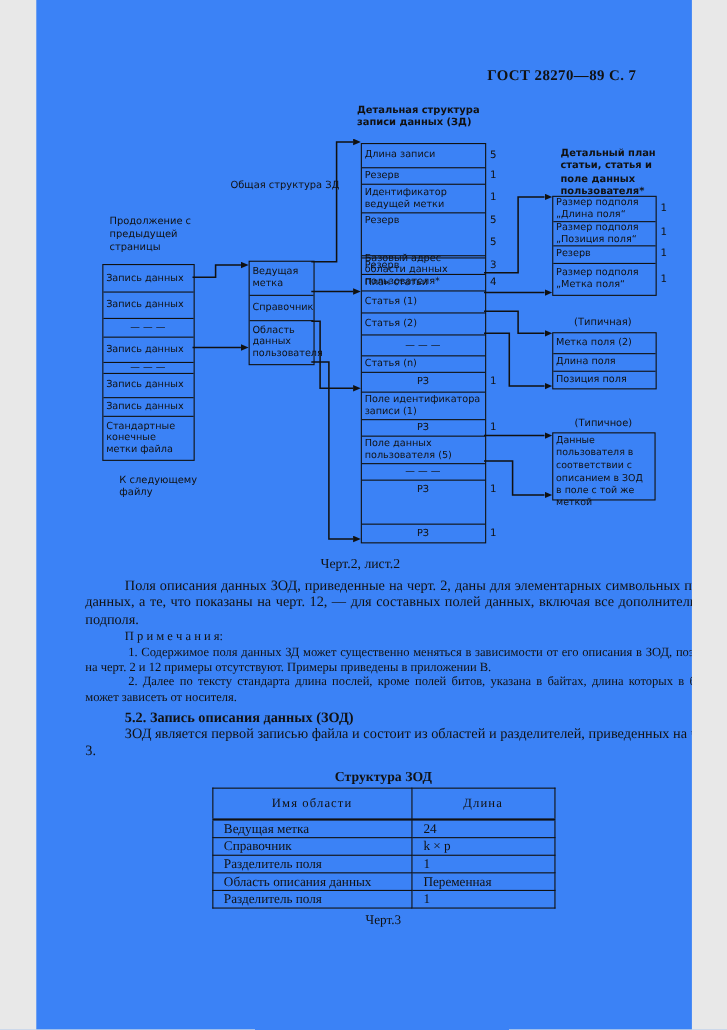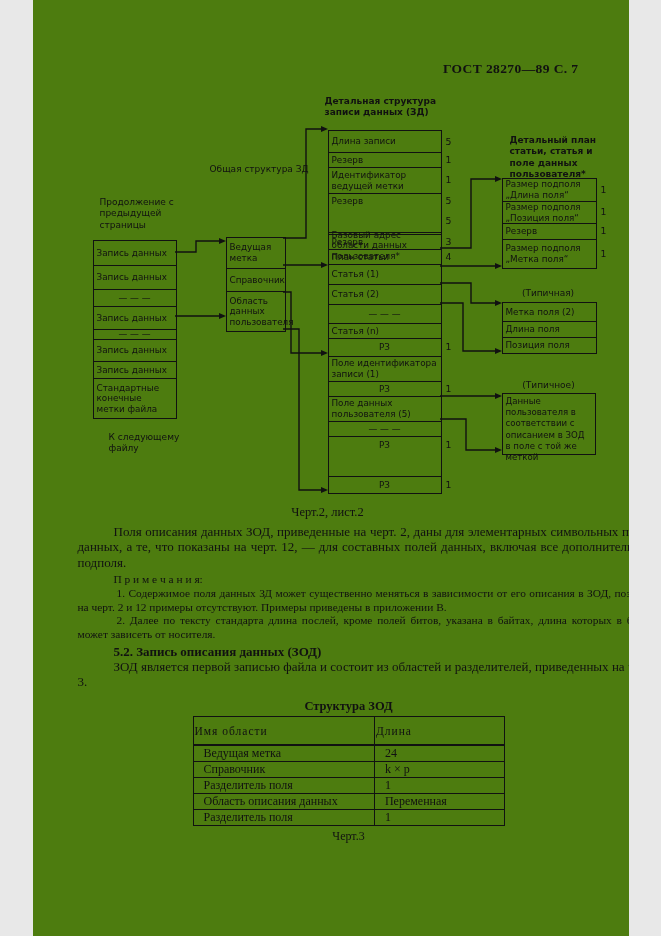--- a/index.html
+++ b/index.html
@@ -1,16 +1,16 @@
 <!DOCTYPE html>
 <html><head>
 <meta charset="utf-8">
 <style>
   html,body{margin:0;padding:0;background:#e8e8e8;}
-  #page{position:relative;width:596px;height:936px;background:#4d7c0f;margin:0 auto;
+  #page{position:relative;width:596px;height:936px;background:#3b82f6;margin:0 auto;
         font-family:"Liberation Serif", serif;color:#111;overflow:hidden;}
   
   .std-ref{position:absolute;top:61px;right:50px;font-weight:bold;font-size:13.5px;letter-spacing:.4px;}
   
   .dlabel{position:absolute;font-family:"DejaVu Sans", sans-serif;font-size:9px;line-height:1.25;color:#111;}
   .dheading{font-weight:bold;}
   .dcol{position:absolute;border:1.2px solid #111;}
   .dbox{position:absolute;left:0;width:100%;box-sizing:border-box;border-top:1.2px solid #111;
         display:flex;align-items:center;padding:1px 3px;font-family:"DejaVu Sans", sans-serif;
         font-size:8.8px;line-height:1.2;color:#111;}
@@ -24,21 +24,21 @@
   .fig-caption{position:absolute;font-size:12.5px;text-align:center;}
   #body-text{position:absolute;left:45px;top:524px;width:577px;font-size:13px;line-height:15.4px;text-align:justify;}
   #body-text p{margin:0;text-indent:36px;}
   #body-text p.note{font-size:11.4px;line-height:13.6px;margin:0;}
   #body-text .notes-label{font-size:11.4px;line-height:15px;margin-top:2px;}
   #body-text .sect{font-weight:bold;margin-top:2px;}
   
   #tbl-title{position:absolute;left:160px;top:699px;width:312px;text-align:center;font-weight:bold;font-size:12.5px;}
   #zod-table{position:absolute;left:160px;top:716px;width:312px;border-collapse:collapse;
              font-size:12px;color:#111;}
-  #zod-table th{font-weight:normal;font-size:11.5px;letter-spacing:1px;height:25px;text-align:left;margin-left:36px;}
+  #zod-table th{font-weight:normal;font-size:11.5px;letter-spacing:1px;height:25px;text-align:center;margin-left:36px;}
   #zod-table td{height:15px;padding:0 0 0 10px;}
   #zod-table thead tr{border-bottom:2.2px solid #111;}
   #zod-table{border:1.6px solid #111;}
   #zod-table td,#zod-table th{border:1px solid #111;}
   #tbl-caption{position:absolute;left:160px;top:829px;width:312px;text-align:center;font-size:12px;}
 </style>
 </head>
 <body>
 
 <div id="page">

